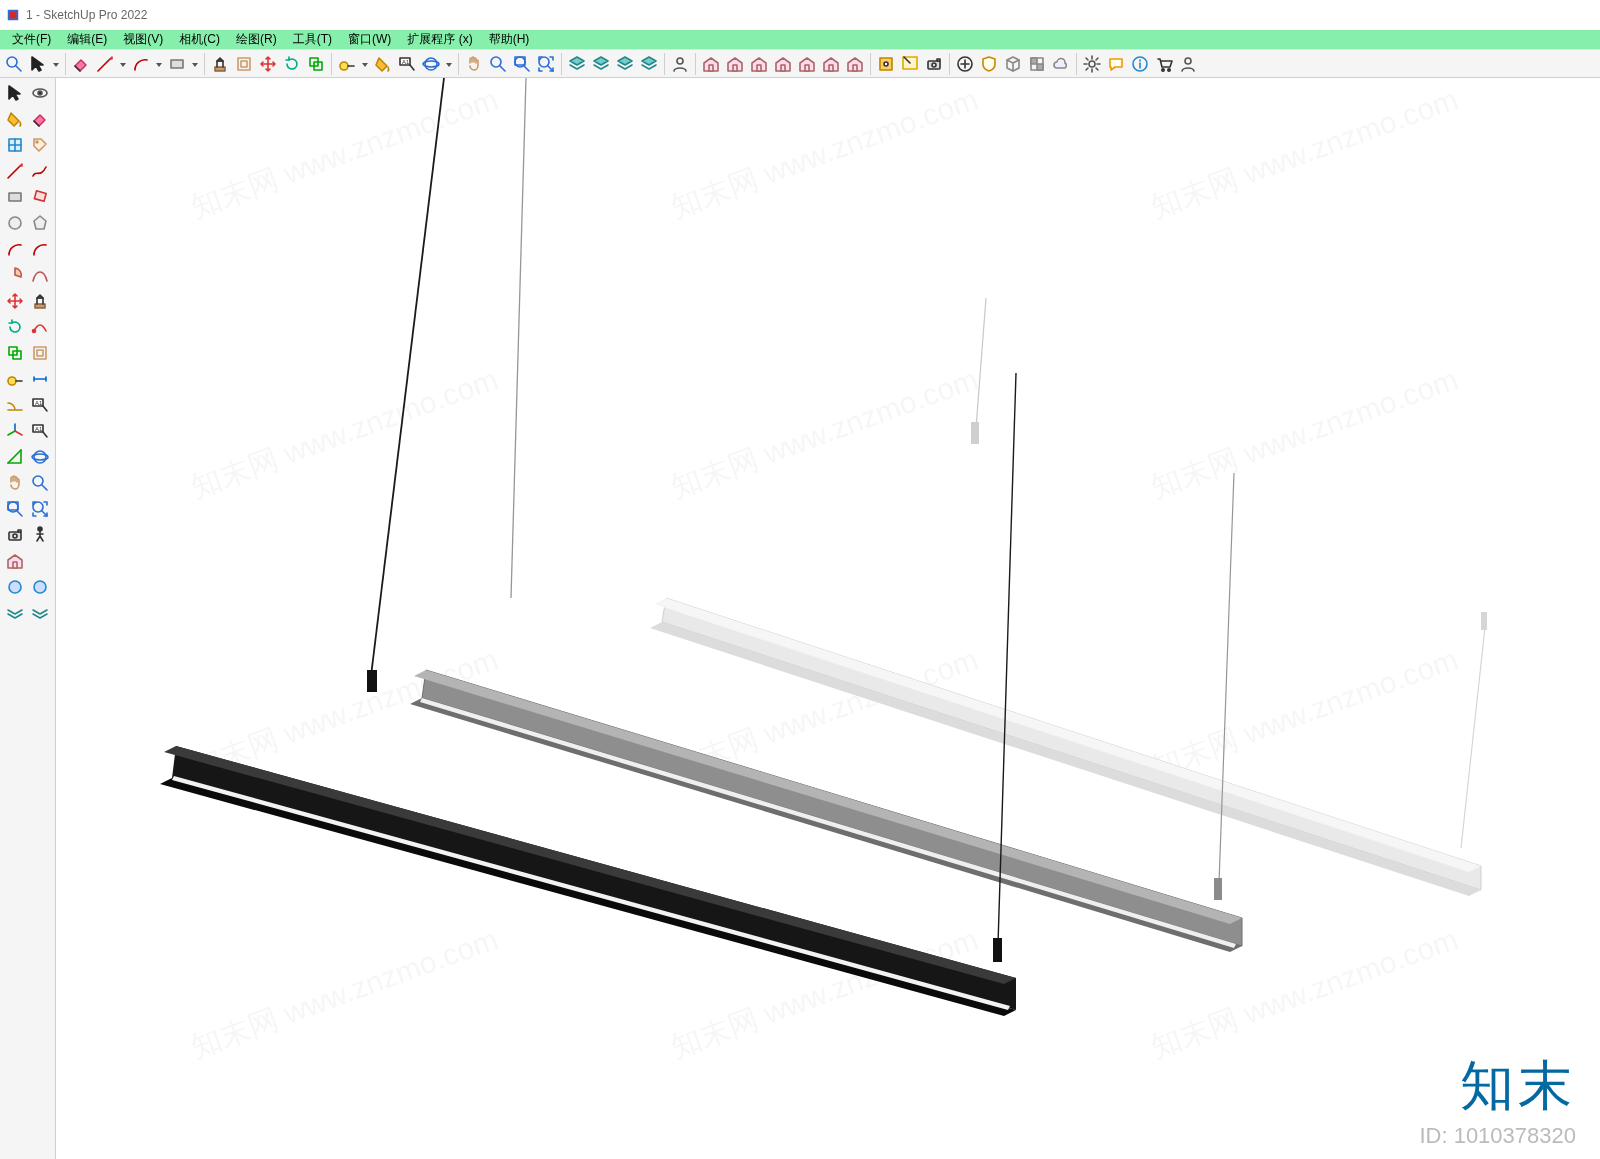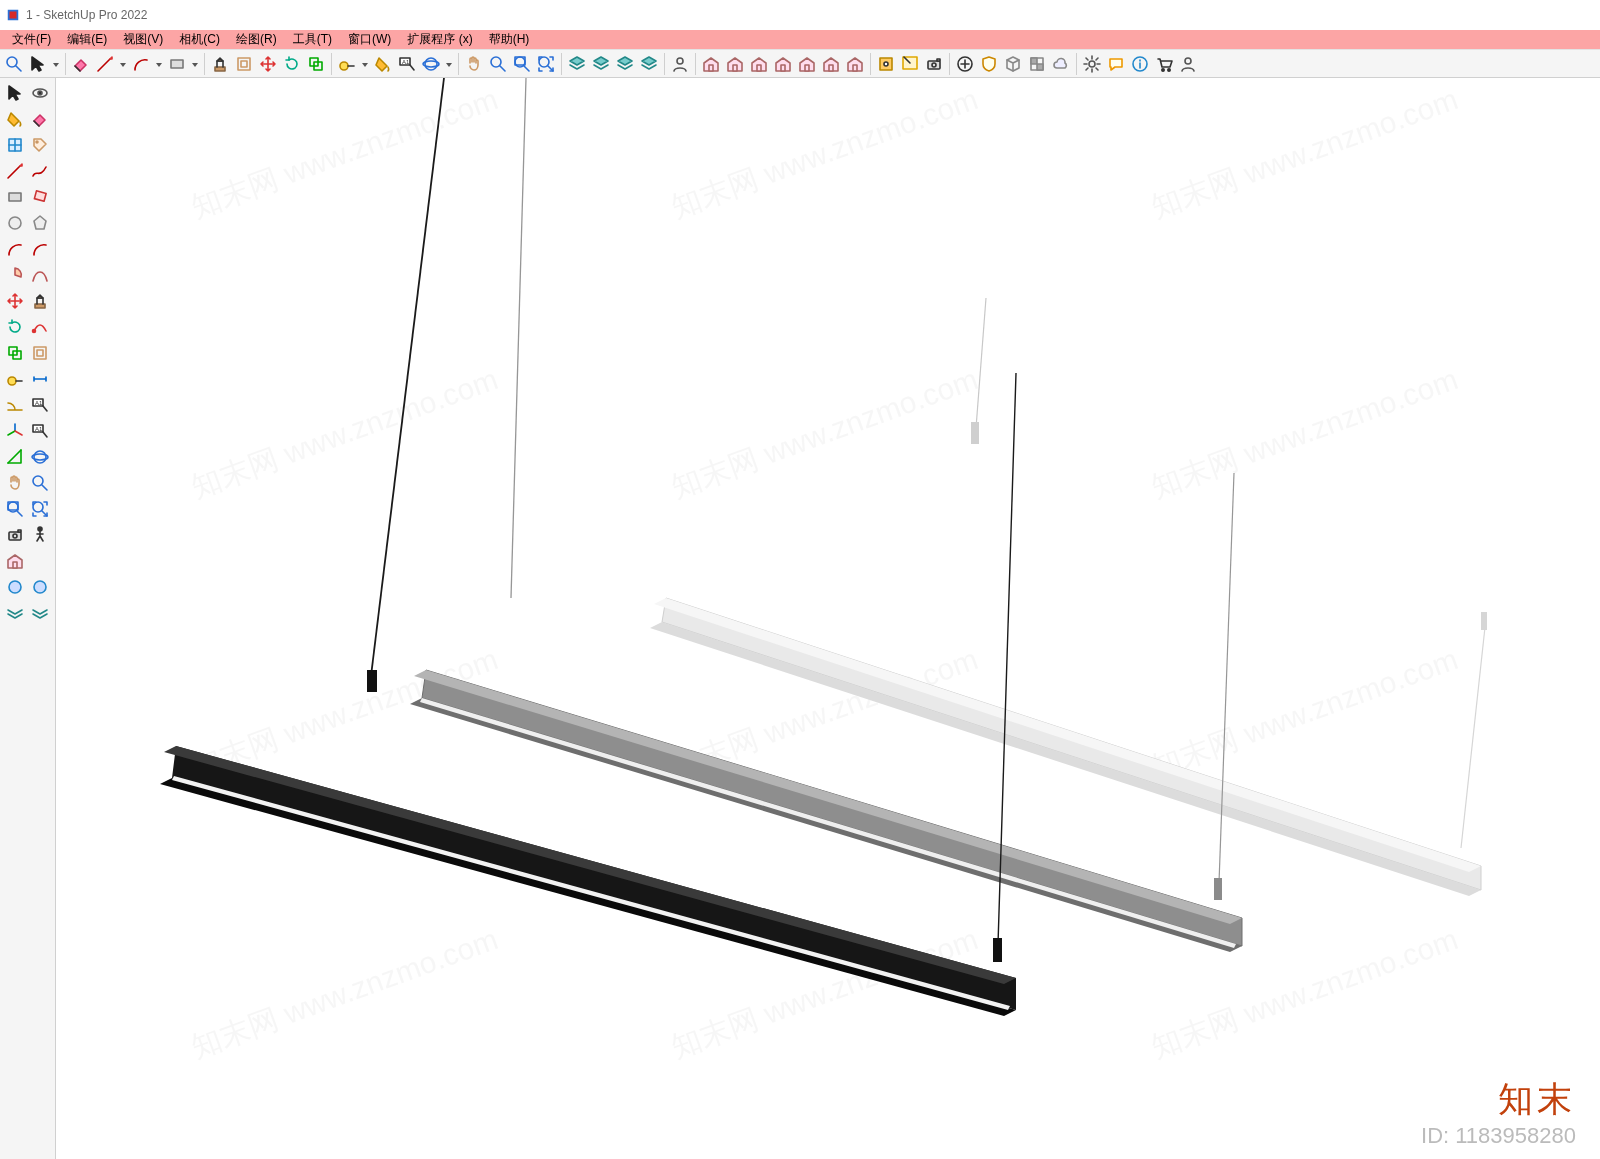--- a/index.html
+++ b/index.html
@@ -1,32 +1,32 @@
 <!DOCTYPE html>
 <html><head>
 <meta charset="utf-8">
 <style>
   * { box-sizing: border-box; margin: 0; padding: 0; }
   html, body { width: 1600px; height: 1159px; font-family: "Microsoft YaHei", Tahoma, sans-serif; font-size: 12px; background: #fff; overflow: hidden; }
   .titlebar { height: 22px; display: flex; align-items: center; padding: 15px 6px; background: #fff; color: #333; border-bottom: 0; }
   .titlebar .logo { width: 14px; height: 14px; margin-right: 6px; display: inline-flex; }
   .titlebar .tt { color: #666; font-size: 12px; }
-  .menubar { height: 20px; display: flex; align-items: center; padding: 0 4px; background: #fca5a5; color: #000; font-size: 12px; gap: 0; border-bottom: 1px solid #e3e3e3; }
+  .menubar { height: 20px; display: flex; align-items: center; padding: 0 4px; background: #86efac; color: #000; font-size: 12px; gap: 0; border-bottom: 1px solid #e3e3e3; }
   .menubar .item { padding: 2px 8px; cursor: default; }
   .toolbar-top { height: 28px; border-bottom: 1px solid #d0d0d0; background: #f5f5f5; display: flex; align-items: center; padding: 0 2px; gap: 0; }
   .sep { width: 1px; height: 22px; background: #cfcfcf; margin: 0 3px; }
   .tbtn { width: 24px; height: 24px; display: inline-flex; align-items: center; justify-content: center; border: 1px solid transparent; background: transparent; }
   .tbtn svg { width: 20px; height: 20px; }
   .body-area { position: relative; display: flex; height: calc(100% - 70px); }
   .sidebar-left { width: 56px; border-right: 1px solid #d0d0d0; background: #f5f5f5; padding: 2px 2px; display: flex; flex-direction: column; gap: 0; }
   .sb-row { display: flex; }
   .sb-row .tbtn { width: 26px; height: 26px; }
   .viewport { flex: 1; position: relative; background: #fff; overflow: hidden; }
   .watermark { position: absolute; color: #000; font-weight: 400; user-select: none; pointer-events: none; text-align: right; }
-  .watermark .cn { font-size: 35px; letter-spacing: 4px; color: #c2410c; }
+  .watermark .cn { font-size: 54px; letter-spacing: 4px; color: #0369a1; }
   .watermark .id { font-size: 22px; color: #bbb; }
 </style>
 </head>
 <body>
 
 <div class="titlebar">
   <span class="logo">
     <svg viewBox="0 0 16 16">
         <rect x="2" y="2" width="12" height="12" fill="#2a6fd6"></rect>
         <rect x="4" y="4" width="8" height="8" fill="#d72828"></rect>
@@ -860,16 +860,16 @@
         <polygon points="116,700 960,932 948,938 104,706" fill="#0a0a0a"></polygon>
 
         <polygon points="118,698 954,928 952,932 116,702" fill="#f2f2f2"></polygon>
 
         <rect x="311" y="592" width="10" height="22" fill="#111"></rect>
       </g>
     </svg>
 
     <div class="watermark" style="right:24px; bottom:18px;">
       <div class="cn">知末</div>
-      <div class="id">ID: 1183958280</div>
+      <div class="id">ID: 1010378320</div>
     </div>
   </div>
 </div>
 
 </body></html>

